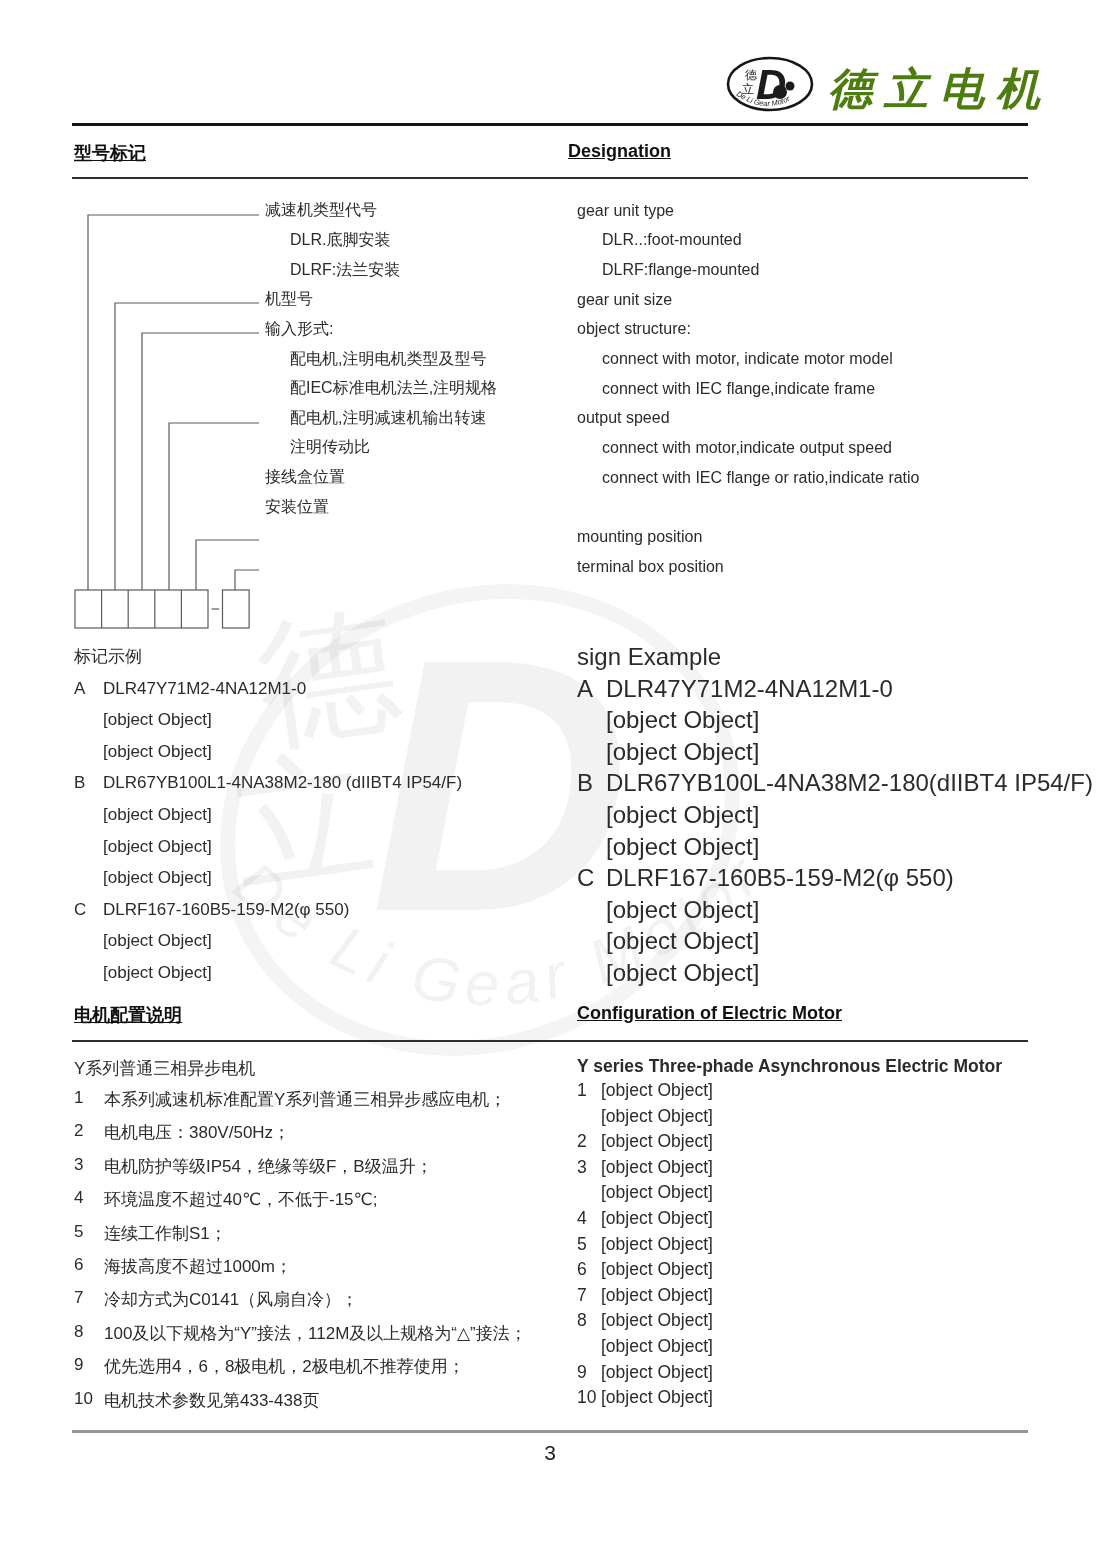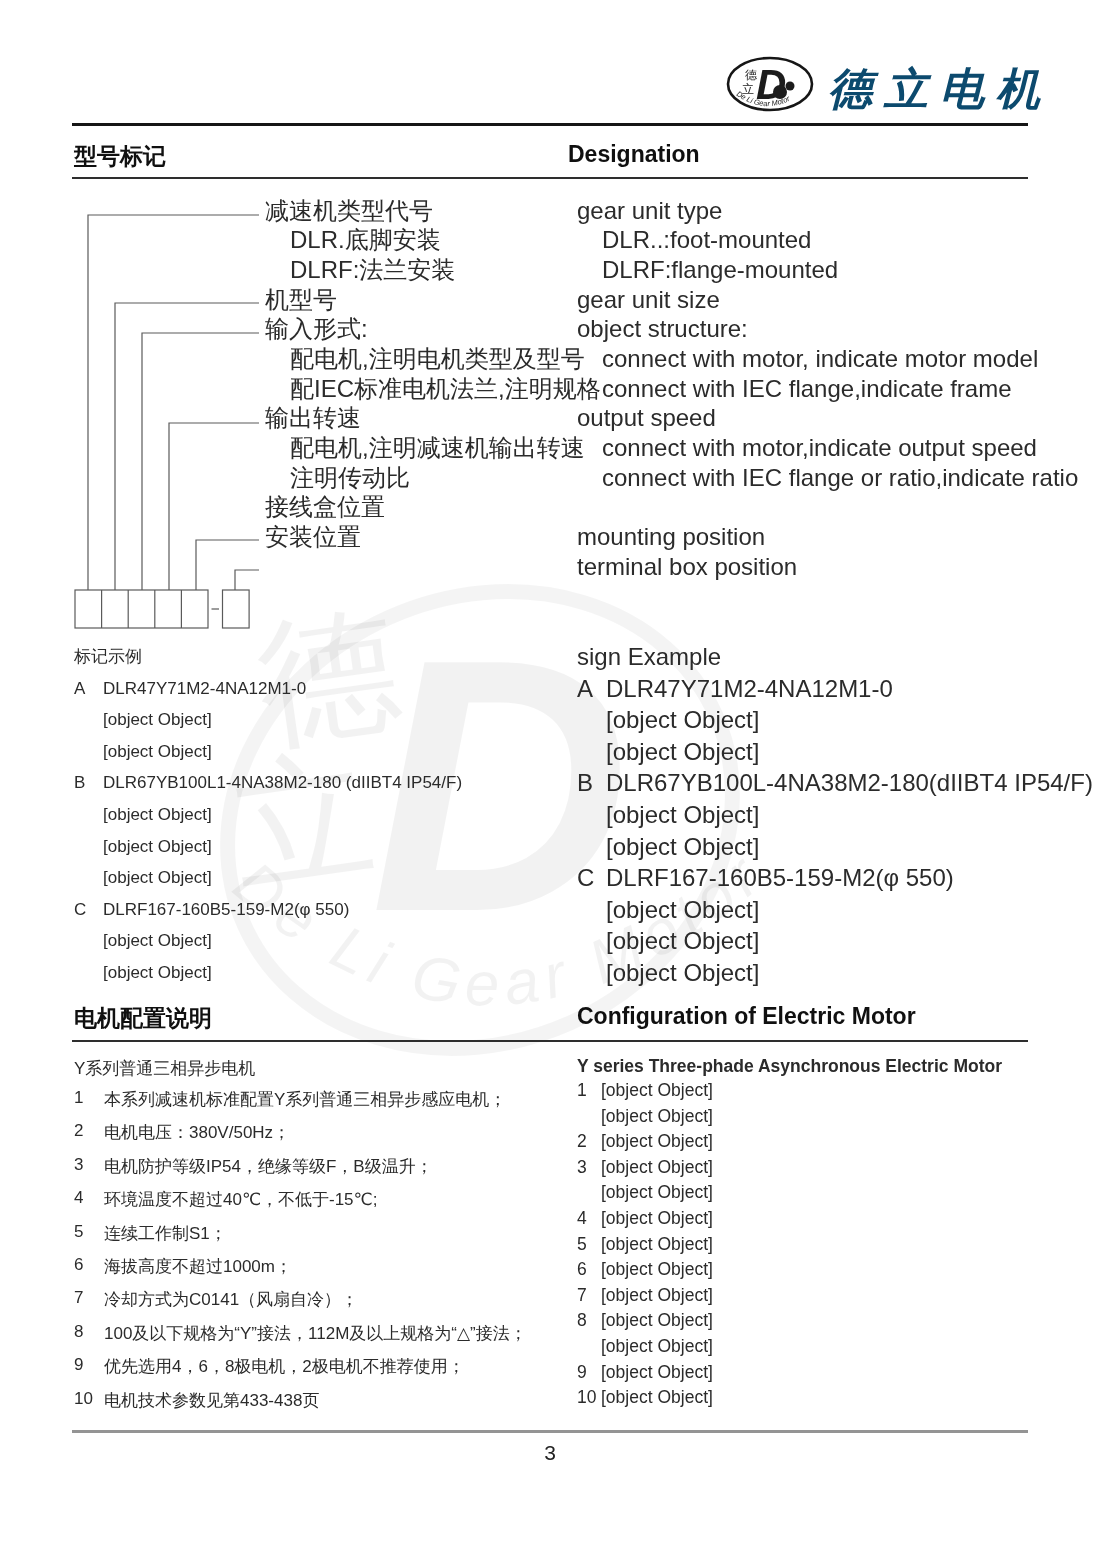--- a/index.html
+++ b/index.html
@@ -11,30 +11,30 @@
   .abs{position:absolute;}
   
   .rule{position:absolute;left:72px;width:956px;}
   #rule-header{top:123px;height:3px;background:#151515;}
   #rule-s1{top:177px;height:2px;background:#2e2e2e;}
   #rule-s2{top:1040px;height:2px;background:#2e2e2e;}
   #rule-footer{top:1430px;height:3px;background:#949494;}
   
   #logo{left:724px;top:56px;width:92px;height:58px;}
   #brand{left:828px;top:60px;font-family:"DejaVu Serif","Liberation Serif",serif;
-    font-weight:bold;font-style:italic;font-size:44px;letter-spacing:12px;color:#0c4a6e;white-space:nowrap;text-align:center;}
-  
-  .sec-title{font-size:23px;font-weight:bold;color:#101010;white-space:nowrap;}
+    font-weight:bold;font-style:italic;font-size:44px;letter-spacing:12px;color:#4d7c0f;white-space:nowrap;text-align:center;}
+  
+  .sec-title{font-size:18px;font-weight:bold;color:#101010;white-space:nowrap;text-decoration:underline;}
   #t1zh{left:74px;top:141px;} #t1en{left:568px;top:141px;}
   #t2zh{left:74px;top:1003px;} #t2en{left:577px;top:1003px;}
   
   #diag-svg{left:72px;top:196px;}
   .diag-col{top:196px;}
   #diag-zh{left:265px;} #diag-en{left:577px;}
-  .drow{height:29.65px;display:flex;align-items:center;white-space:nowrap;font-size:24px;}
+  .drow{height:29.65px;display:flex;align-items:center;white-space:nowrap;font-size:16px;}
   .drow[data-ind="1"]{padding-left:25px;}
   
   .ex-col{top:641px;}
   #ex-zh{left:74px;font-size:17px;}
   #ex-en{left:577px;font-size:24px;}
   .ex-title{line-height:31.6px;}
   .ex-head{display:flex;line-height:31.6px;white-space:nowrap;}
   .ex-label{width:29px;flex:none;}
   .ex-line{padding-left:29px;line-height:31.6px;white-space:nowrap;}
   
@@ -111,21 +111,20 @@
 
   <div id="diag-zh" class="abs diag-col">
 
   <div class="drow" data-ind="0">减速机类型代号</div>
       <div class="drow" data-ind="1">DLR.底脚安装</div>
       <div class="drow" data-ind="1">DLRF:法兰安装</div>
       <div class="drow" data-ind="0">机型号</div>
       <div class="drow" data-ind="0">输入形式:</div>
       <div class="drow" data-ind="1">配电机,注明电机类型及型号</div>
       <div class="drow" data-ind="1">配IEC标准电机法兰,注明规格</div>
-      <div class="drow" data-ind="0">输出转速</div>
       <div class="drow" data-ind="1">配电机,注明减速机输出转速</div>
       <div class="drow" data-ind="1">注明传动比</div>
       <div class="drow" data-ind="0">接线盒位置</div>
       <div class="drow" data-ind="0">安装位置</div>
     </div>
 
   <div id="diag-en" class="abs diag-col">
 
   <div class="drow" data-ind="0">gear unit type</div>
       <div class="drow" data-ind="1">DLR..:foot-mounted</div>

